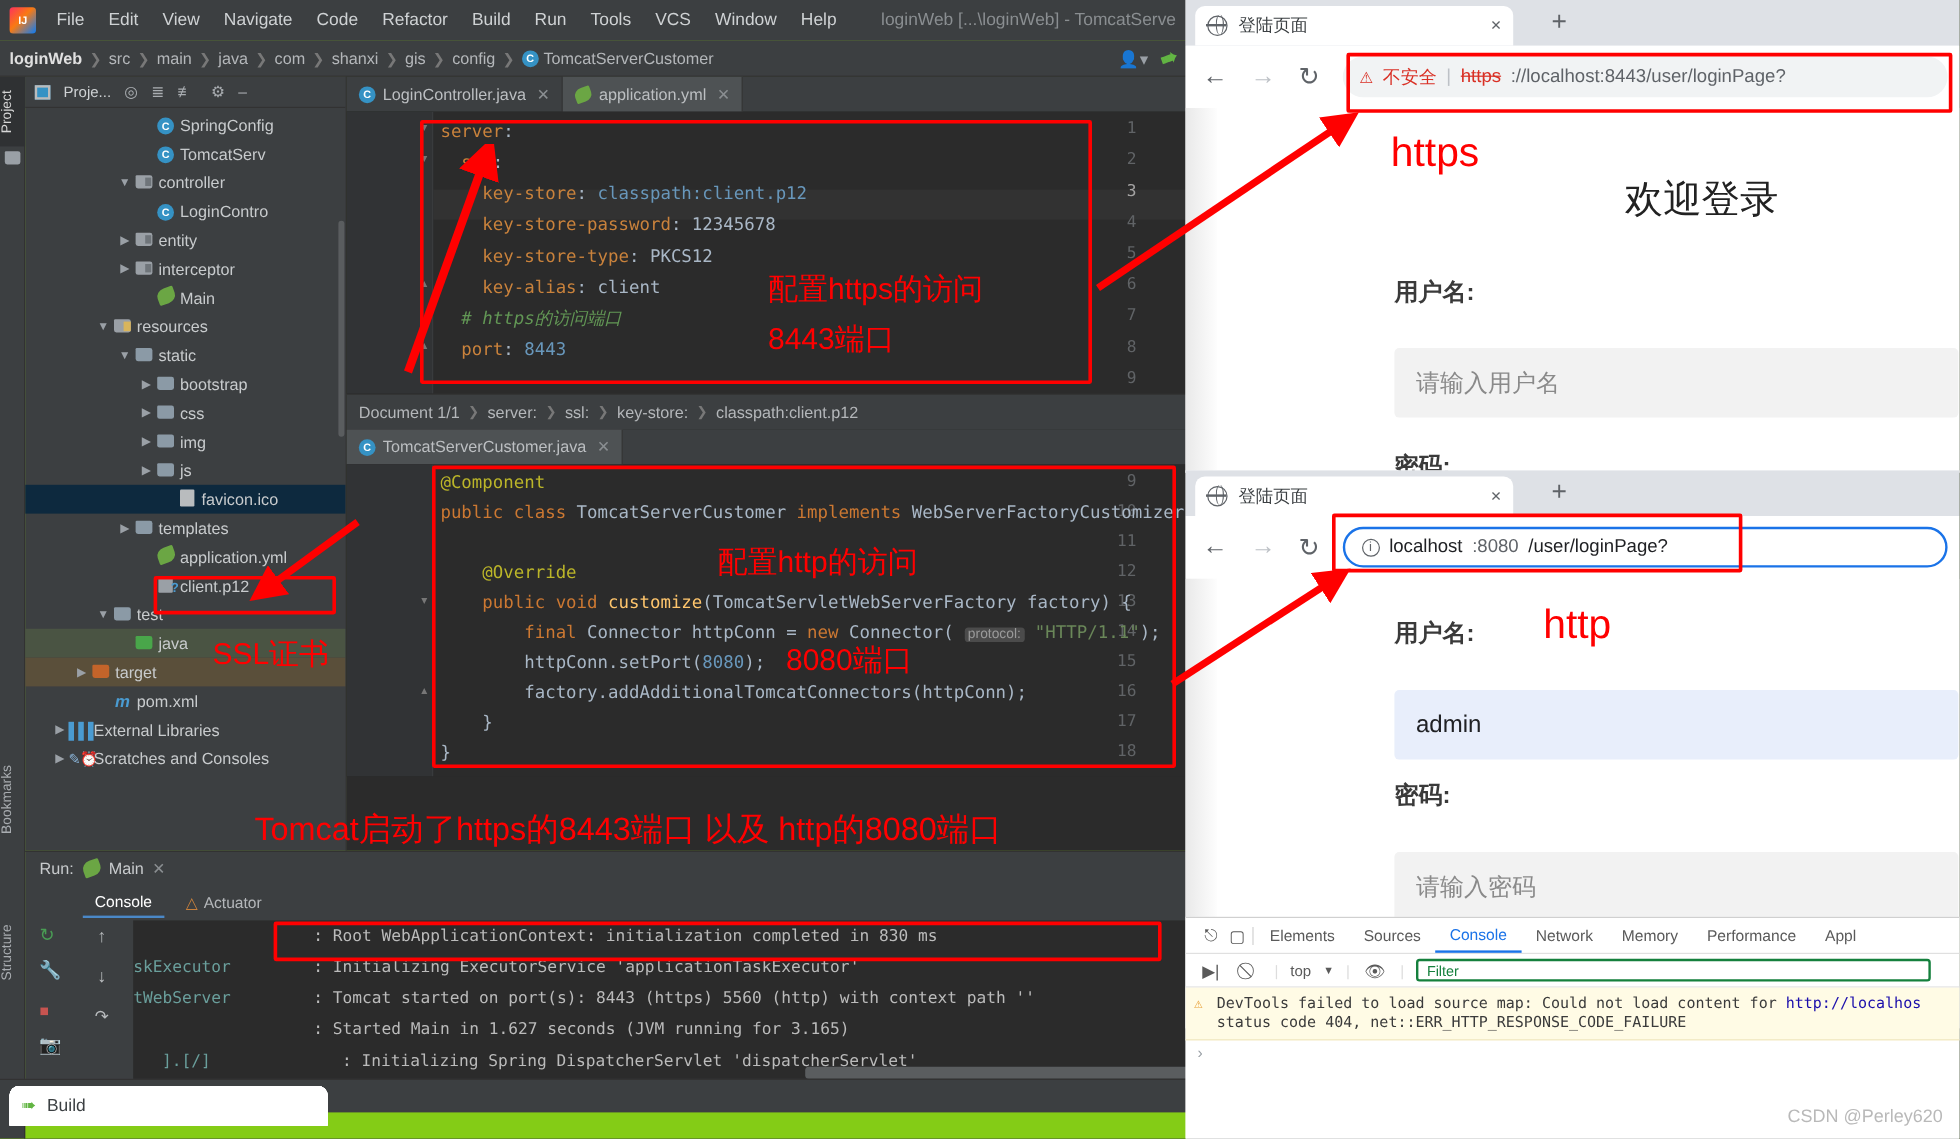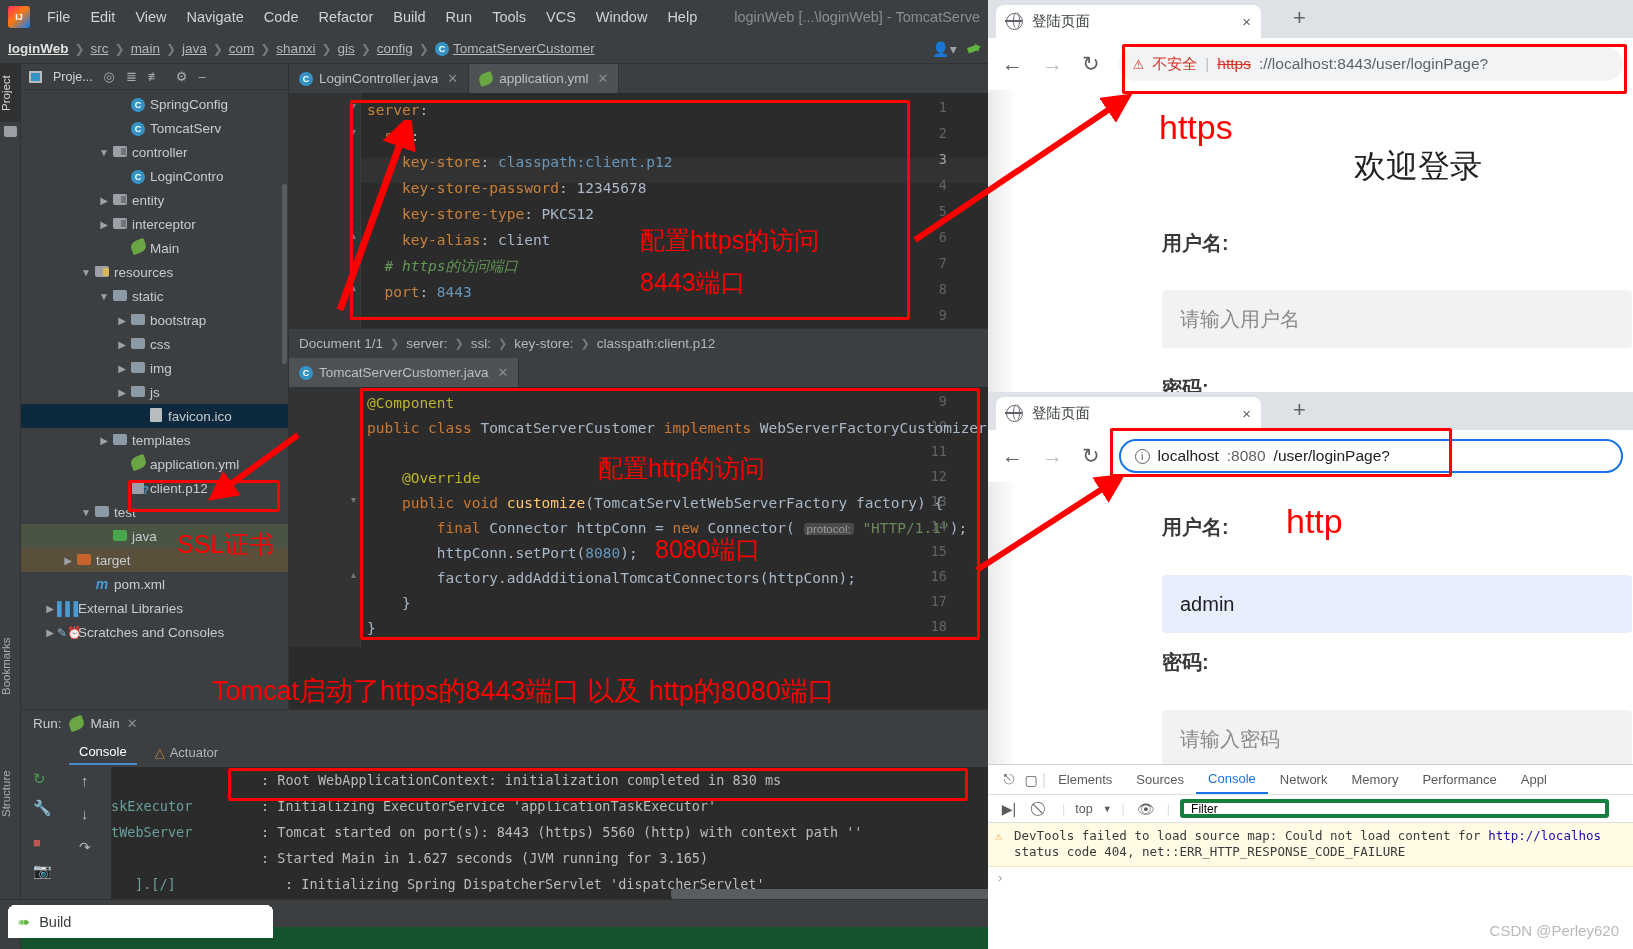--- a/index.html
+++ b/index.html
@@ -8,21 +8,21 @@
     width: 1633px; height: 949px;
     overflow: hidden;
     background: #3c3f41;
     font-family: "Liberation Sans", sans-serif;
   }
   #root { position: relative; width: 1633px; height: 949px; }
 
   
   #ide {
     position: absolute; left: 0; top: 0; width: 989px; height: 949px;
-    background: #14532d; color: #bbbbbb; overflow: hidden;
+    background: #84cc16; color: #bbbbbb; overflow: hidden;
   }
 
   
   .menubar {
     height: 34px; display: flex; align-items: center;
     background: #3c3f41; padding-left: 4px; gap: 2px;
   }
   .ij-logo {
     width: 22px; height: 22px; margin: 0 6px 0 4px; border-radius: 3px;
     background: linear-gradient(135deg,#fe315d 0%,#f97a12 45%,#087cfa 100%);
@@ -41,21 +41,21 @@
     margin-left: 26px; font-size: 14.5px; color: #8a8e91; white-space: nowrap;
   }
 
   
   .navbar {
     height: 30px; display: flex; align-items: center;
     background: #3c3f41; padding-left: 8px;
     border-bottom: 1px solid #323232;
     position: relative;
   }
-  .crumb { font-size: 13.5px; color: #b4b7ba; white-space: nowrap; text-decoration: underline; }
+  .crumb { font-size: 13.5px; color: #b4b7ba; white-space: nowrap; }
   .crumb.strong { font-weight: bold; color: #e0e0e0; }
   .crumb-sep { color: #787878; margin: 0 6px; font-size: 12px; }
   .crumb-c-icon {
     display:inline-block;width:14px;height:14px;border-radius:50%;
     background:#3592c4;color:#fff;font-size:9px;line-height:14px;
     text-align:center;margin-right:4px;vertical-align:-2px;font-weight:bold;
   }
   .nav-right { margin-left: auto; display: flex; align-items: center; gap: 10px; padding-right: 8px;}
   .usr-icon { color:#9aa0a6; font-size:14px; }
   .hammer { color:#62b543; font-size:17px; font-weight:bold; transform: rotate(-20deg); display:inline-block;}
@@ -249,21 +249,21 @@
   .input-box.filled { background:#e8eefb; color:#202124; }
   .shadow-left { position:absolute; left:0; top:0; bottom:0; width:26px; background:linear-gradient(90deg,#e9e9e9,#fdfdfd); }
 
   
   .devtools { position:absolute; background:#fff; border-top:1px solid #d0d0d0; }
   .dt-tabs { height:30px; display:flex; align-items:center; gap:0px; padding-left:10px; border-bottom:1px solid #e0e0e0;}
   .dt-ic { width:22px; text-align:center; color:#5a5a5a; font-size:14px;}
   .dt-tab { font-size:13px; color:#5a5a5a; padding:6px 12px; }
   .dt-tab.active { color:#1a73e8; border-bottom:2px solid #1a73e8; }
   .dt-toolbar { height:28px; display:flex; align-items:center; gap:10px; padding-left:10px; border-bottom:1px solid #e0e0e0; font-size:12.5px; color:#5a5a5a;}
-  .dt-filter { flex:1; border:4px solid #15803d; border-radius:3px; height:19px; display:flex; align-items:center; padding-left:7px; color:#000000; font-size:12px; margin-right:24px;}
+  .dt-filter { flex:1; border:2px solid #15803d; border-radius:3px; height:19px; display:flex; align-items:center; padding-left:7px; color:#15803d; font-size:12px; margin-right:24px;}
   .dt-msg { background:#fffbe5; border-bottom:1px solid #f0e6c0; padding:5px 8px 6px 26px; position:relative;
     font-family:"DejaVu Sans Mono", monospace; font-size:12.5px; color:#3b3b3b; line-height:16px;}
   .dt-msg .wi { position:absolute; left:7px; top:5px; color:#e8a33d; font-size:12px;}
   .dt-msg a { color:#1a0dab; }
   .dt-prompt { color:#9aa0a6; font-size:13px; padding:3px 0 0 10px; }
   .watermark { position:absolute; color:#b9b9b9; font-size:15px; }
 </style>
 </head>
 <body>
 

